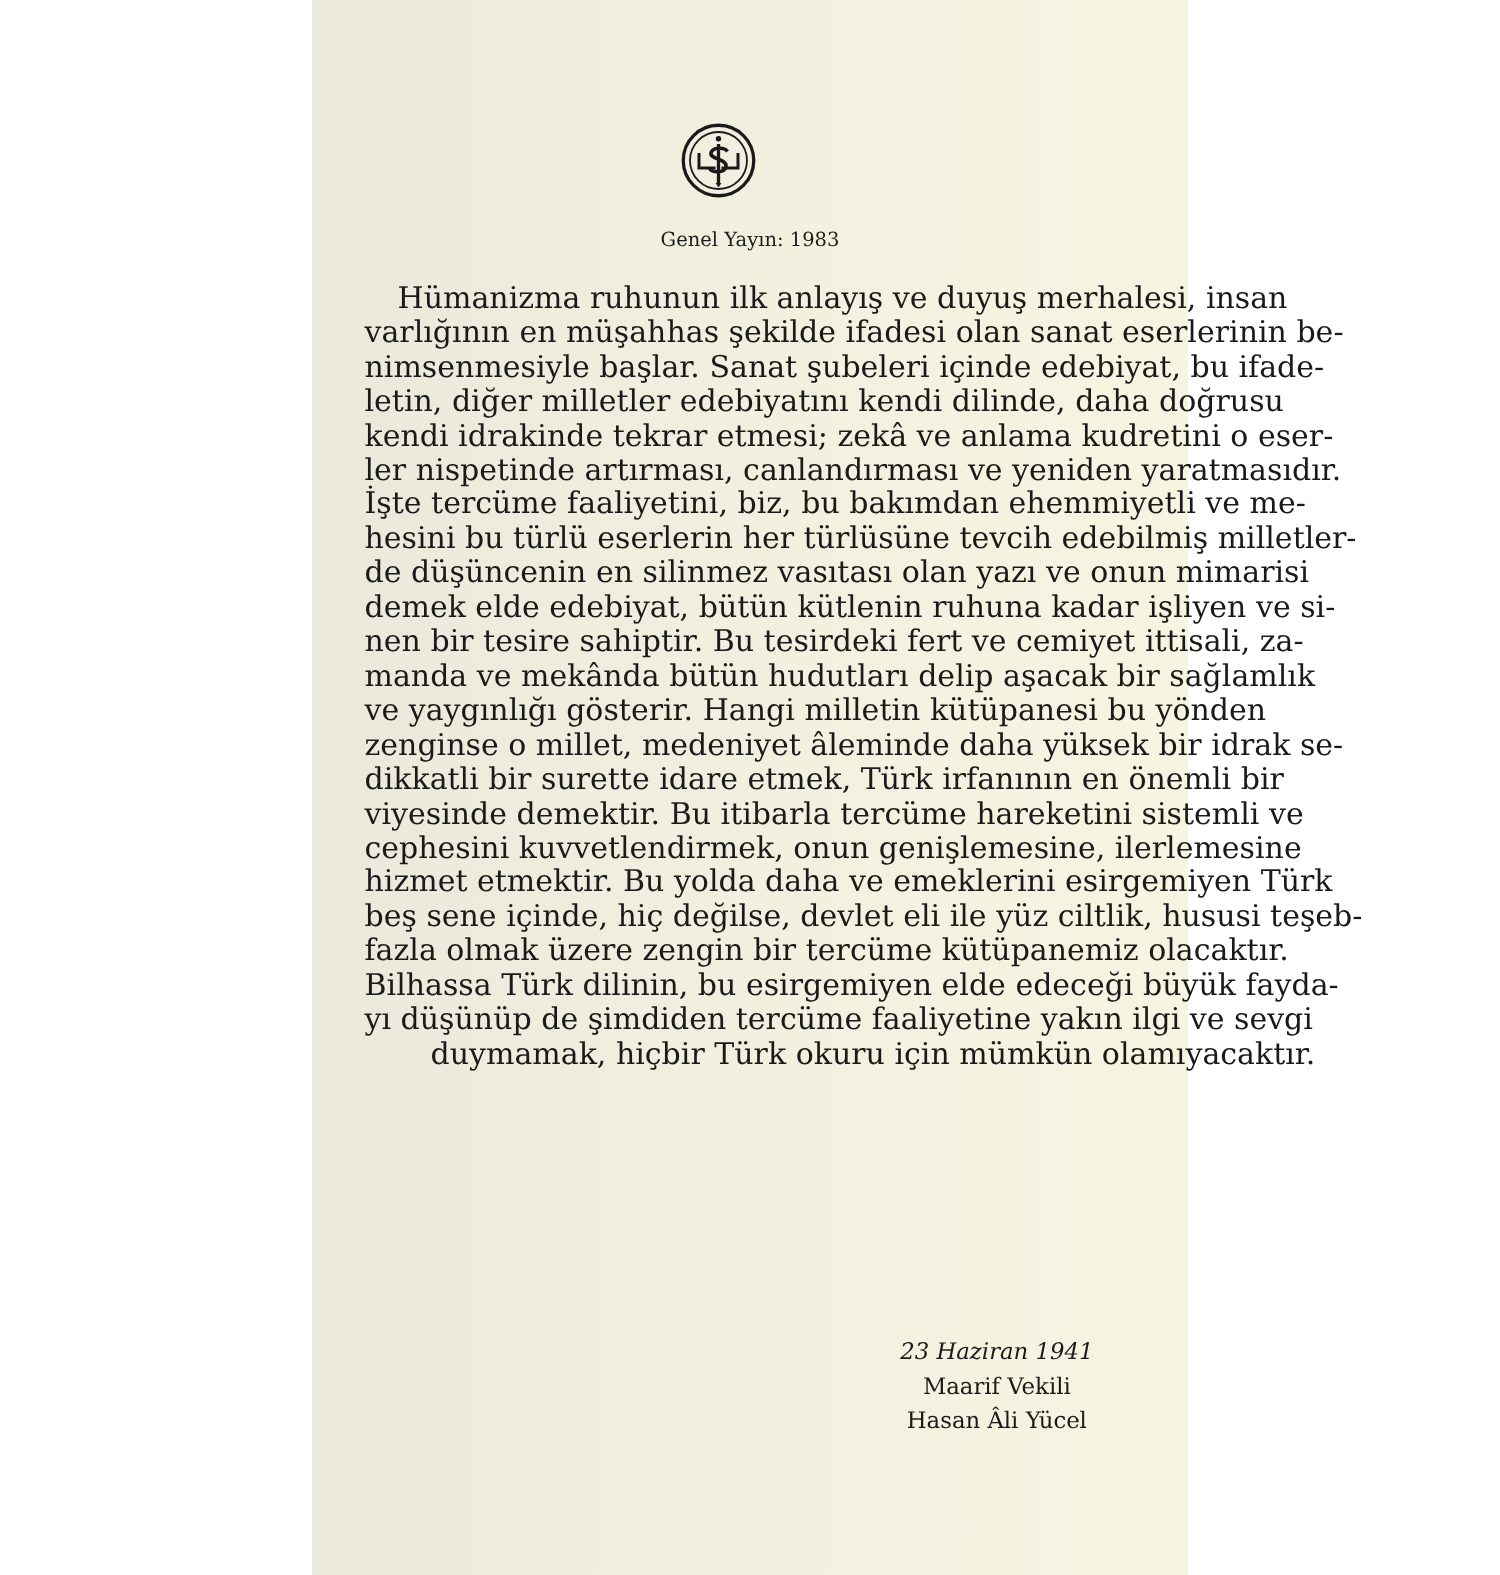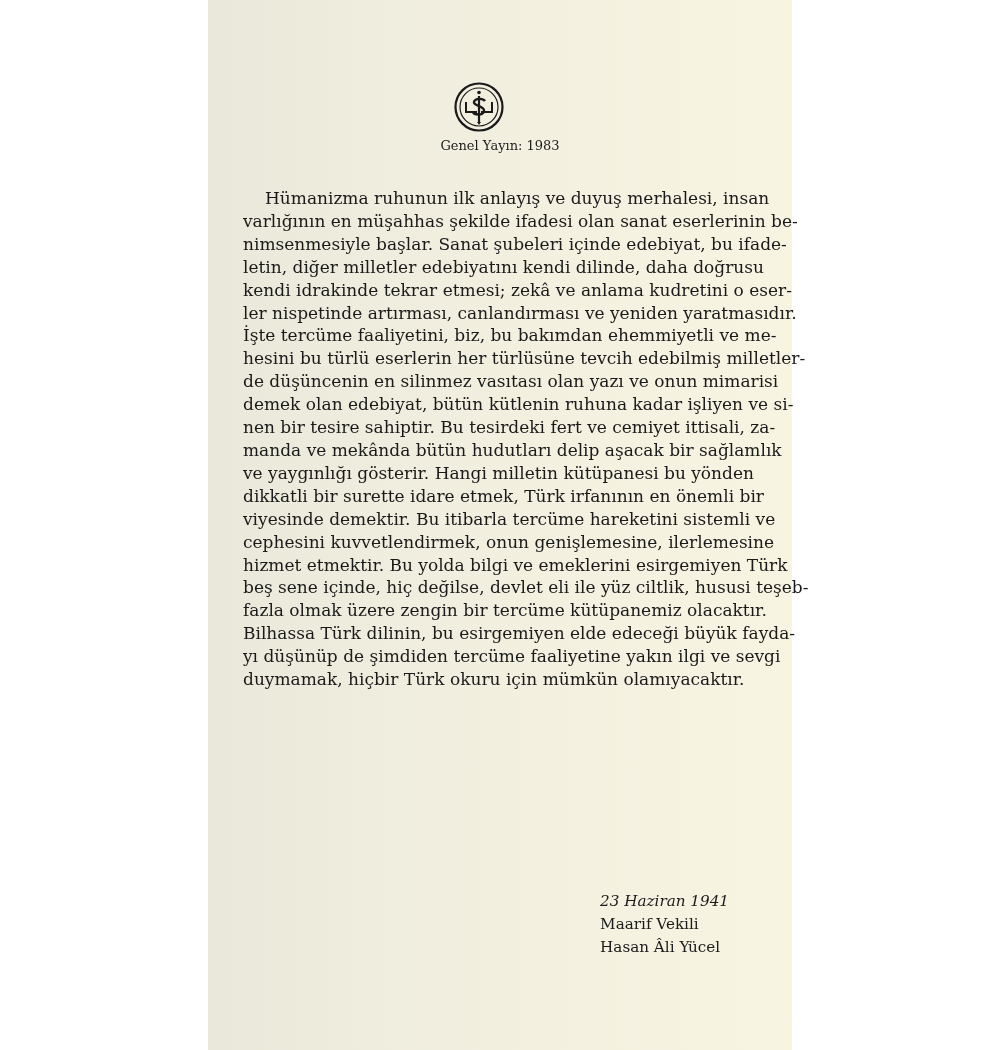--- a/index.html
+++ b/index.html
@@ -7,33 +7,33 @@
     width: 1000px; height: 1050px; background: #ffffff; position: relative; overflow: hidden;
   }
   .page {
     position: absolute; left: 208px; top: 0; width: 584px; height: 1050px;
     background: linear-gradient(90deg, #e9e8da 0%, #efedde 30%, #f4f1e0 65%, #f8f4e2 100%);
   }
   .emblem {
     position: absolute; left: 454px; top: 82px; width: 50px; height: 50px;
   }
   .series {
-    position: absolute; left: 0; width: 1000px; top: 138px; text-align: center;
+    position: absolute; left: 0; width: 1000px; top: 153px; text-align: center;
     font-family: "DejaVu Serif", "Liberation Serif", serif; font-size: 13px; color: #1c1c1c;
   }
   .body-text {
     position: absolute; left: 243px; top: 187px; width: 485px;
     font-family: "DejaVu Serif", "Liberation Serif", serif;
-    font-size: 17px; line-height: 22.9px; color: #1a1a1a;
+    font-size: 20px; line-height: 22.9px; color: #1a1a1a;
   }
   .line { display: block; white-space: nowrap; text-align: justify; text-align-last: justify; }
   .line.first { text-indent: 22px; }
-  .line.last { text-align-last: left; }
+  .line.last { text-align-last: left; margin-left: 44px; }
   .signature {
-    position: absolute; right: 271px; top: 890px; text-align: left;
+    position: absolute; right: 271px; top: 890px; text-align: center;
     font-family: "DejaVu Serif", "Liberation Serif", serif;
     font-size: 15.2px; line-height: 23px; color: #1a1a1a;
   }
   .signature .date { font-style: italic; }
 </style>
 </head>
 <body>
 
 <div class="page"></div>
 
@@ -53,28 +53,29 @@
 <div class="body-text">
   <span class="line first">Hümanizma ruhunun ilk anlayış ve duyuş merhalesi, insan</span>
   <span class="line">varlığının en müşahhas şekilde ifadesi olan sanat eserlerinin be-</span>
   <span class="line">nimsenmesiyle başlar. Sanat şubeleri içinde edebiyat, bu ifade-</span>
   <span class="line">letin, diğer milletler edebiyatını kendi dilinde, daha doğrusu</span>
   <span class="line">kendi idrakinde tekrar etmesi; zekâ ve anlama kudretini o eser-</span>
   <span class="line">ler nispetinde artırması, canlandırması ve yeniden yaratmasıdır.</span>
   <span class="line">İşte tercüme faaliyetini, biz, bu bakımdan ehemmiyetli ve me-</span>
   <span class="line">hesini bu türlü eserlerin her türlüsüne tevcih edebilmiş milletler-</span>
   <span class="line">de düşüncenin en silinmez vasıtası olan yazı ve onun mimarisi</span>
-  <span class="line">demek olan edebiyat, bütün kütlenin ruhuna kadar işliyen ve si-</span>
+  <span class="line">demek elde edebiyat, bütün kütlenin ruhuna kadar işliyen ve si-</span>
   <span class="line">nen bir tesire sahiptir. Bu tesirdeki fert ve cemiyet ittisali, za-</span>
   <span class="line">manda ve mekânda bütün hudutları delip aşacak bir sağlamlık</span>
   <span class="line">ve yaygınlığı gösterir. Hangi milletin kütüpanesi bu yönden</span>
+  <span class="line">zenginse o millet, medeniyet âleminde daha yüksek bir idrak se-</span>
   <span class="line">dikkatli bir surette idare etmek, Türk irfanının en önemli bir</span>
   <span class="line">viyesinde demektir. Bu itibarla tercüme hareketini sistemli ve</span>
   <span class="line">cephesini kuvvetlendirmek, onun genişlemesine, ilerlemesine</span>
-  <span class="line">hizmet etmektir. Bu yolda bilgi ve emeklerini esirgemiyen Türk</span>
+  <span class="line">hizmet etmektir. Bu yolda daha ve emeklerini esirgemiyen Türk</span>
   <span class="line">beş sene içinde, hiç değilse, devlet eli ile yüz ciltlik, hususi teşeb-</span>
   <span class="line">fazla olmak üzere zengin bir tercüme kütüpanemiz olacaktır.</span>
   <span class="line">Bilhassa Türk dilinin, bu esirgemiyen elde edeceği büyük fayda-</span>
   <span class="line">yı düşünüp de şimdiden tercüme faaliyetine yakın ilgi ve sevgi</span>
   <span class="line last">duymamak, hiçbir Türk okuru için mümkün olamıyacaktır.</span>
 </div>
 
 <div class="signature">
   <div class="date">23 Haziran 1941</div>
   <div>Maarif Vekili</div>

